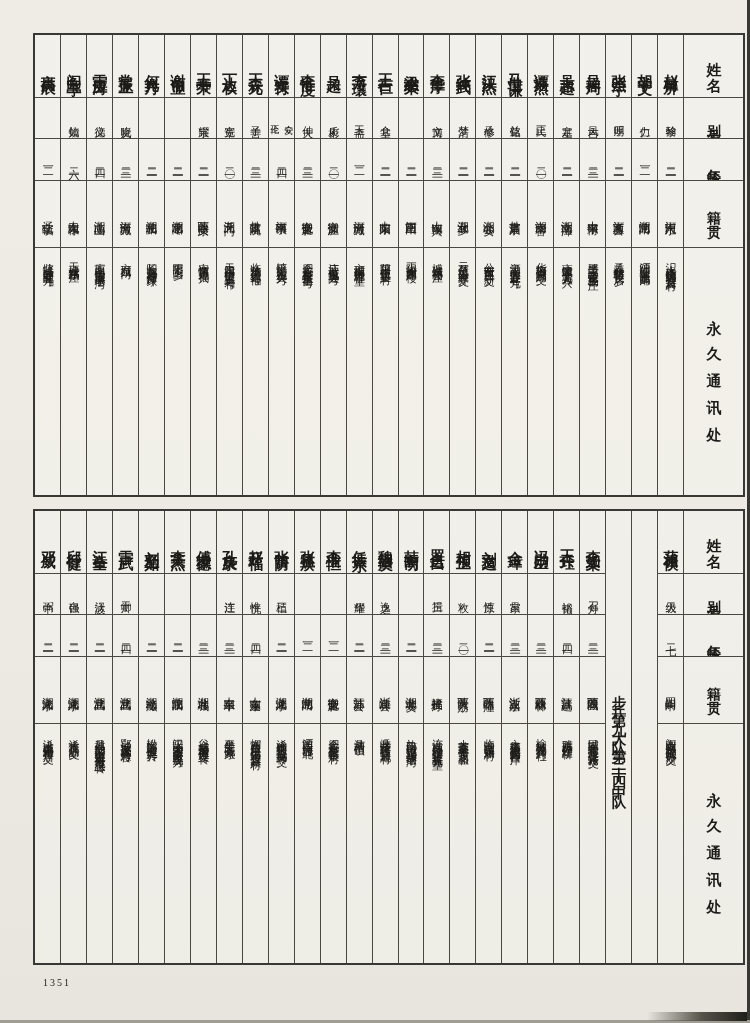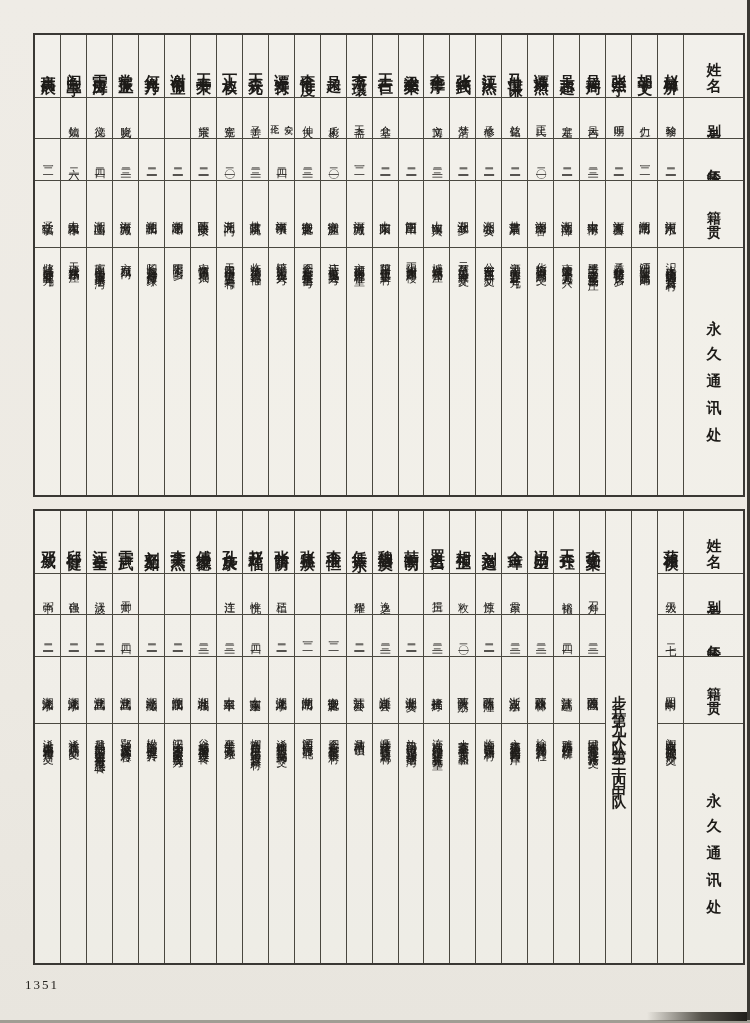--- a/index.html
+++ b/index.html
@@ -39,21 +39,21 @@
   .cell.dual{flex-direction:row-reverse;gap:1px;}
   .age{font-size:11px;letter-spacing:1px;}
   .native{font-size:11.5px;letter-spacing:1px;line-height:14px;max-height:42px;}
   .addr{font-size:11px;letter-spacing:1.5px;line-height:13px;max-height:240px;}
   .hname{font-size:15px;font-weight:700;letter-spacing:16px;}
   .halias{font-size:14px;font-weight:700;letter-spacing:5px;}
   .hage{font-size:14px;font-weight:700;letter-spacing:2px;}
   .hnative{font-size:14px;font-weight:700;letter-spacing:14px;}
   .haddr{font-size:15px;font-weight:700;letter-spacing:27px;}
   .unit-title{font-size:14.5px;font-weight:600;letter-spacing:9px;}
-  .pageno{position:absolute;left:25px;top:977px;font-size:13px;letter-spacing:2px;color:#24221e;}
+  .pageno{position:absolute;left:43px;top:977px;font-size:10px;letter-spacing:2px;color:#24221e;}
   .edge-right{position:absolute;right:0;top:0;width:3px;height:100%;background:#3a3833;}
   .edge-bottom{position:absolute;left:0;bottom:0;width:100%;height:3px;background:#a09d94;}
   .corner-mark{position:absolute;right:3px;bottom:2px;width:100px;height:9px;
     background:linear-gradient(to left,#201e1a 0%,#55524a 45%,rgba(0,0,0,0) 100%);}
 </style>
 </head>
 <body>
 
 <div>
 

